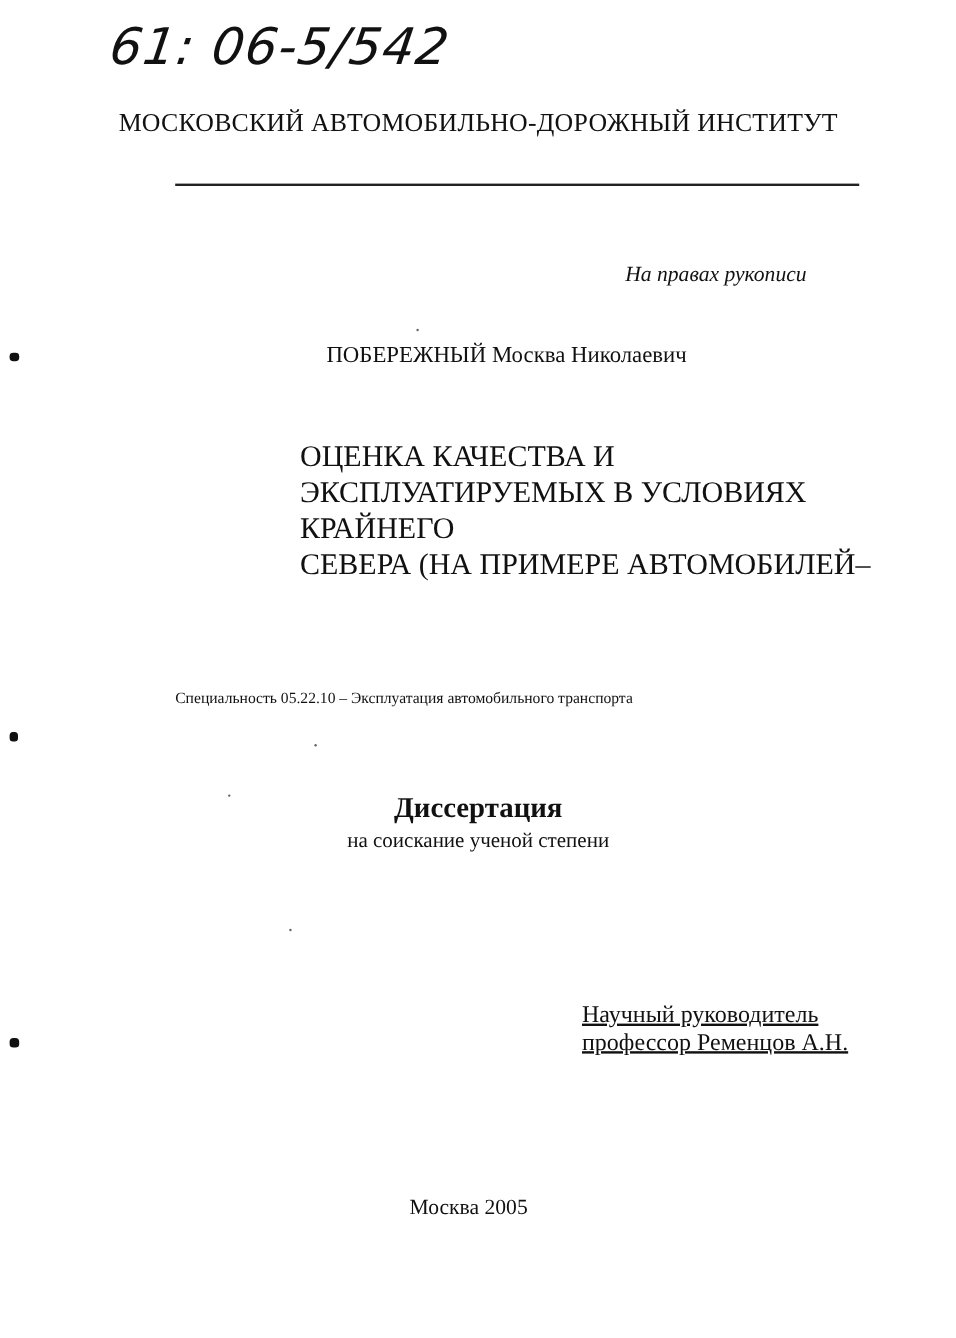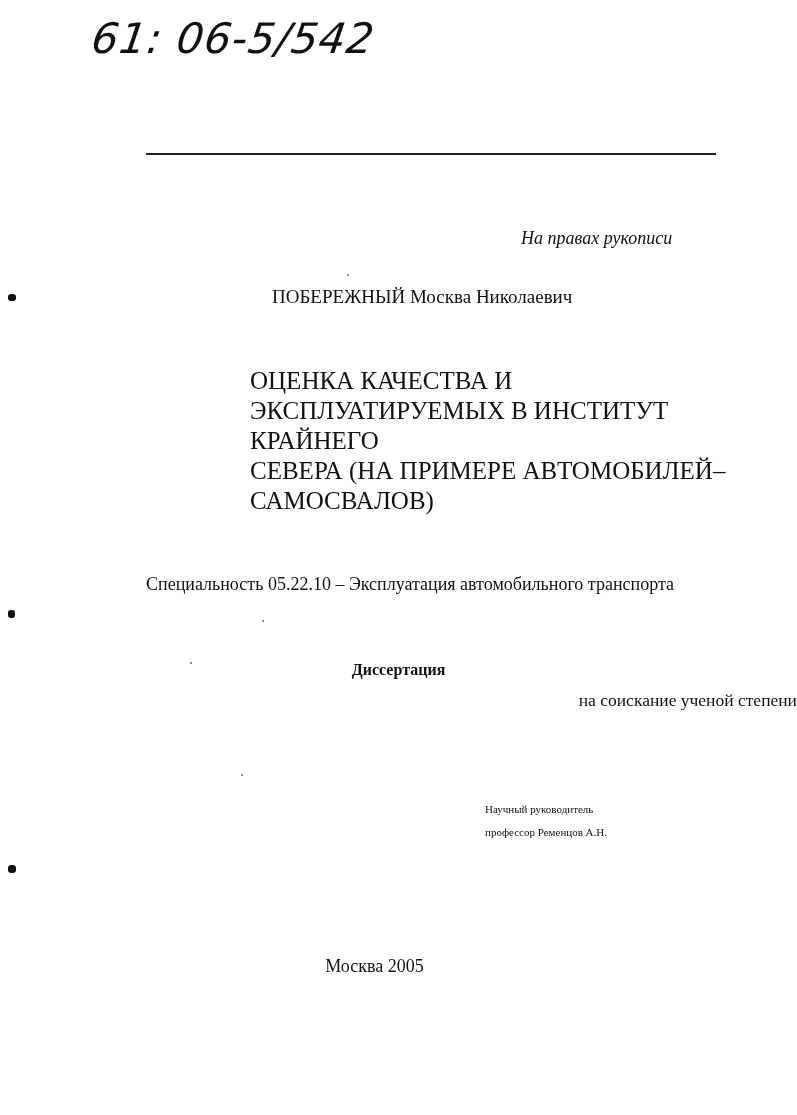--- a/index.html
+++ b/index.html
@@ -1,50 +1,50 @@
 <!DOCTYPE html>
 <html><head>
 <meta charset="utf-8">
 <style>
   html, body { margin:0; padding:0; background:#ffffff; }
   body { width:797px; height:1115px; position:relative; overflow:hidden; font-family:"Liberation Serif", serif; color:#111; }
   .abs { position:absolute; }
   .handwritten { left:92px; top:14px; font-family:"DejaVu Sans", sans-serif; font-style:italic; font-size:42px; font-weight:300; letter-spacing:1px; color:#111; transform:skewX(-8deg); white-space:nowrap; }
   .institute { left:0; width:797px; top:90px; text-align:center; font-size:21.5px; line-height:24px; letter-spacing:0.2px; }
   .rule { left:146px; top:153px; width:570px; height:2px; background:#222; }
-  .rights { left:521px; top:228px; font-size:18px; font-style:italic; }
+  .rights { left:521px; top:218px; font-size:18px; font-style:italic; }
   .author { left:272px; top:286px; font-size:19px; }
   .title { left:250px; width:480px; top:366px; font-size:25px; line-height:30px; }
-  .specialty { left:146px; top:574px; font-size:18px; white-space:nowrap; }
-  .diss { left:0; width:797px; top:661px; text-align:center; font-size:16px; font-weight:bold; }
-  .degree { left:0; width:797px; top:688px; text-align:right; font-size:17.5px; line-height:25px; }
-  .advisor { left:485px; top:798px; font-size:11px; line-height:23px; }
-  .city { left:0; width:749px; top:956px; text-align:center; font-size:18px; }
+  .specialty { left:146px; top:574px; font-size:13px; white-space:nowrap; }
+  .diss { left:0; width:797px; top:661px; text-align:center; font-size:24px; font-weight:bold; }
+  .degree { left:0; width:797px; top:688px; text-align:center; font-size:17.5px; line-height:25px; }
+  .advisor { left:485px; top:835px; font-size:20px; line-height:23px;text-decoration:underline; }
+  .city { left:0; width:749px; top:996px; text-align:center; font-size:18px;padding-left:16px; }
   .speck { background:#111; border-radius:40%; }
   .dot { background:#666; border-radius:50%; width:2px; height:2px; }
 </style>
 </head>
 <body>
 
 <div class="abs handwritten">61: 06-5/542</div>
 
 <div class="abs institute">
+  <div>МОСКОВСКИЙ АВТОМОБИЛЬНО-ДОРОЖНЫЙ ИНСТИТУТ</div>
 </div>
 
 <div class="abs rule"></div>
 
 <div class="abs rights">На правах рукописи</div>
 
 <div class="abs author">ПОБЕРЕЖНЫЙ Москва Николаевич</div>
 
 <div class="abs title">
   <div>ОЦЕНКА КАЧЕСТВА И</div>
-  <div>ЭКСПЛУАТИРУЕМЫХ В ИНСТИТУТ КРАЙНЕГО</div>
+  <div>ЭКСПЛУАТИРУЕМЫХ В УСЛОВИЯХ КРАЙНЕГО</div>
   <div>СЕВЕРА (НА ПРИМЕРЕ АВТОМОБИЛЕЙ–</div>
-  <div>САМОСВАЛОВ)</div>
 </div>
 
 <div class="abs specialty">Специальность 05.22.10 – Эксплуатация автомобильного транспорта</div>
 
 <div class="abs diss">Диссертация</div>
 <div class="abs degree">
   <div>на соискание  ученой степени</div>
 </div>
 
 <div class="abs advisor">

